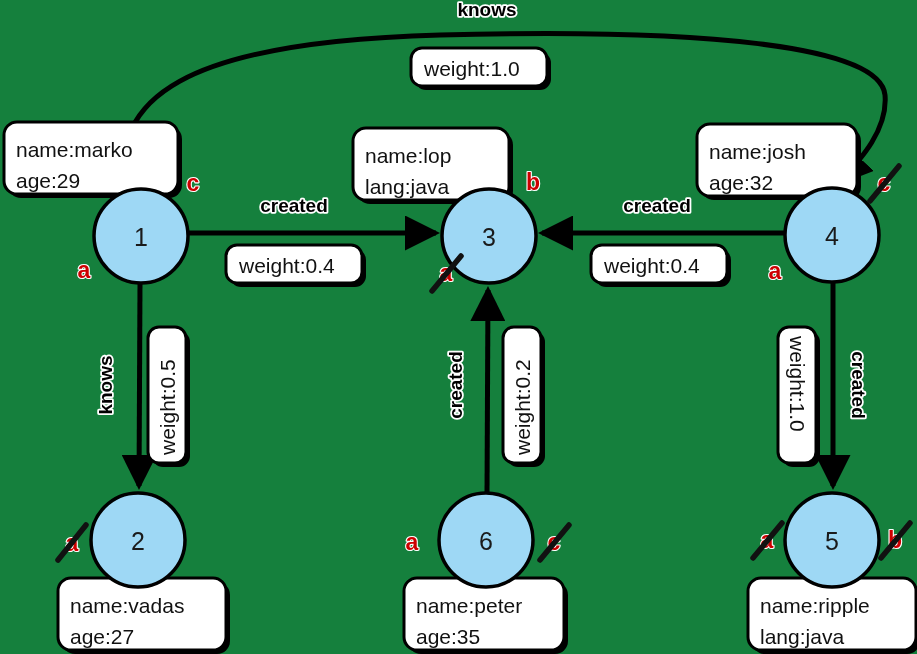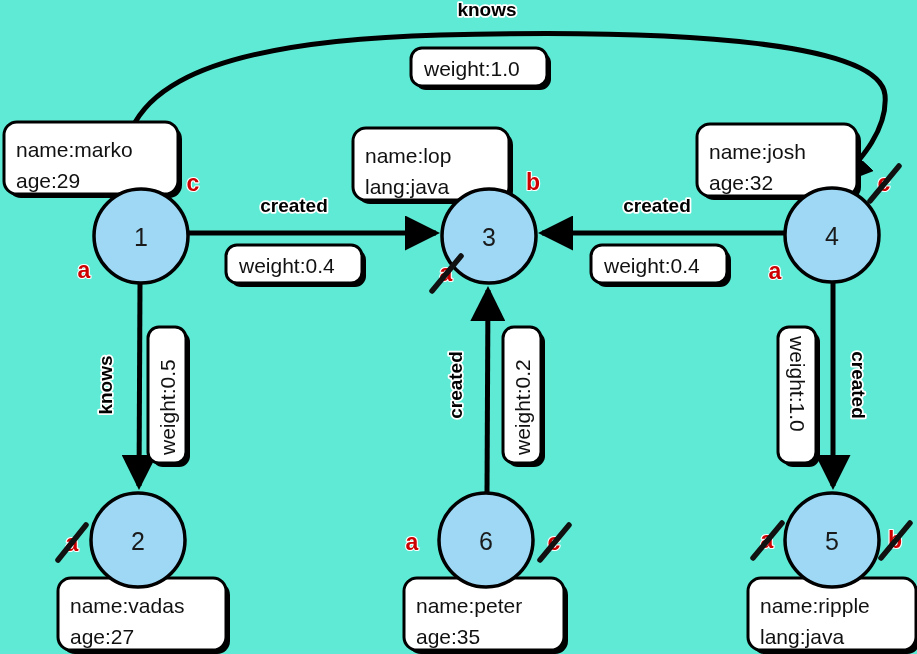--- a/index.html
+++ b/index.html
@@ -1,18 +1,18 @@
 <!DOCTYPE html>
 <html><head>
 <meta charset="utf-8">
 <style>
   html,body{margin:0;padding:0;background:#ffffff;}
   body{width:917px;height:654px;overflow:hidden;
        font-family:"Liberation Sans","DejaVu Sans",sans-serif;}
-  #stage{position:relative;width:917px;height:654px;background:#5eead4;}
+  #stage{position:relative;width:917px;height:654px;background:#15803d;}
   svg{position:absolute;left:0;top:0;}
   .edge-line{stroke:#000;stroke-width:5;fill:none;}
   .edge-curve{stroke:#000;stroke-width:5;fill:none;}
   .node-circle{fill:#9ed8f5;stroke:#000;stroke-width:3.5;}
   .node-label{font-family:"Liberation Sans","DejaVu Sans",sans-serif;
               font-size:25px;fill:#1a1a1a;text-anchor:middle;dominant-baseline:central;}
   .prop-box{fill:#ffffff;stroke:#000;stroke-width:3;}
   .prop-shadow{fill:#000;}
   .prop-text{font-family:"Liberation Sans","DejaVu Sans",sans-serif;
              font-size:21px;fill:#111;dominant-baseline:central;}

